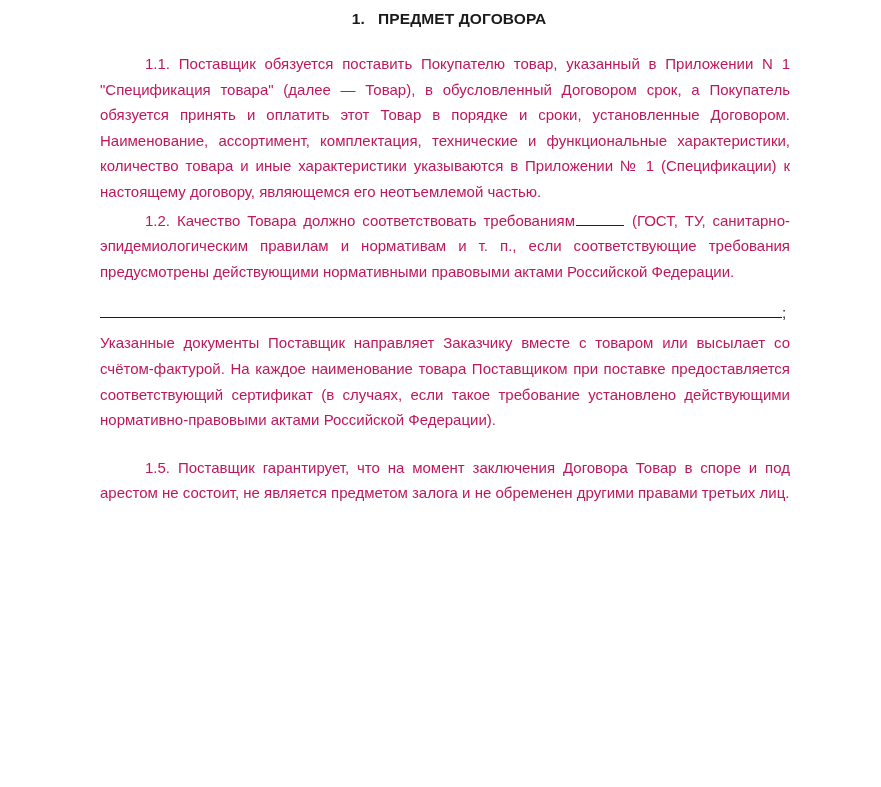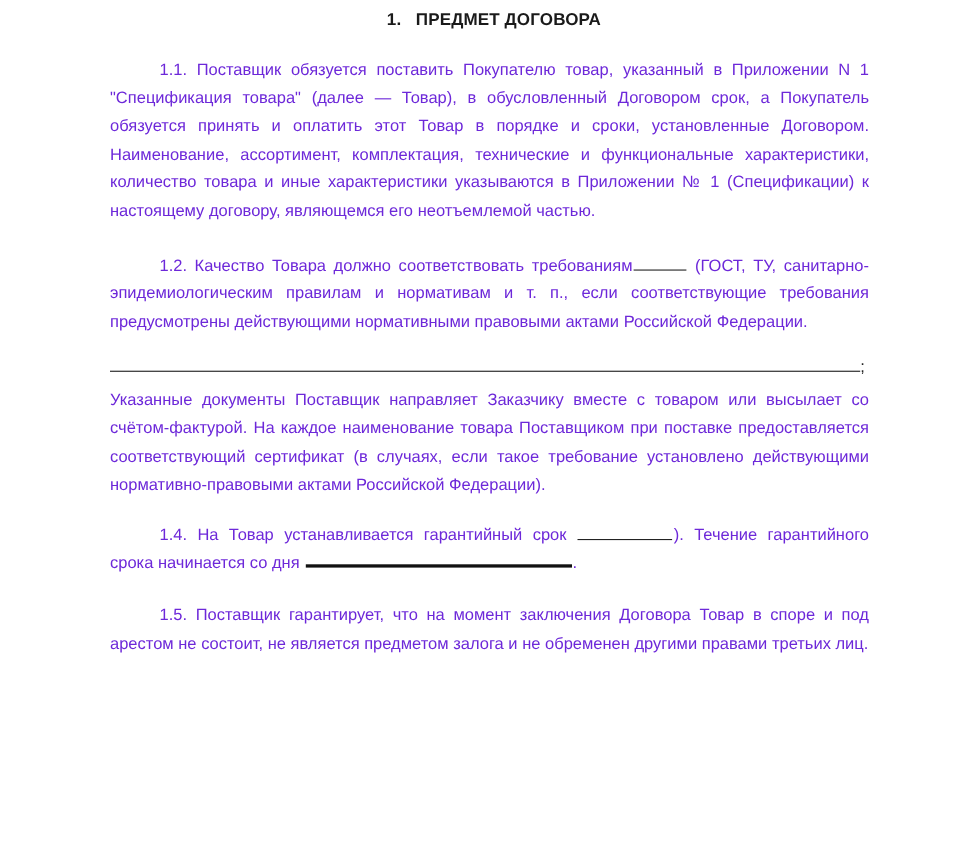--- a/index.html
+++ b/index.html
@@ -45,34 +45,34 @@
     line-height: 22px;
     white-space: pre;
   }
 
   .clause {
     font-size: 15px;
     line-height: 25.6px;
     text-align: justify;
     text-justify: inter-word;
     margin: 0;
-    color: #6d28d9;
+    color: #be185d;
     hyphens: none;
   }
 
   .clause.indent {
     text-indent: 45px;
   }
 
   .clause.no-indent {
     text-indent: 0;
   }
 
   .sp-11 { margin-top: 21px; }
-  .sp-12 { margin-top: 24px; }
+  .sp-12 { margin-top: 3px; }
   .sp-13 { margin-top: 21px; }
   .sp-caption { margin-top: 14px; }
   .sp-para { margin-top: 7px; }
   .sp-14 { margin-top: 20px; }
   .sp-15 { margin-top: 22px; }
   .sp-16 { margin-top: 22px; }
 
   
   .rule-row {
     margin-top: 19px;
@@ -132,19 +132,18 @@
     <p class="clause indent sp-11">1.1. Поставщик обязуется поставить Покупателю товар, указанный в Приложении N 1 "Спецификация товара" (далее — Товар), в обусловленный Договором срок, а Покупатель обязуется принять и оплатить этот Товар в порядке и сроки, установленные Договором. Наименование, ассортимент, комплектация, технические и функциональные характеристики, количество товара и иные характеристики указываются в Приложении № 1 (Спецификации) к настоящему договору, являющемся его неотъемлемой частью.</p>
 
     <p class="clause indent sp-12"><span>1.2. Качество Товара должно соответствовать требованиям</span><span class="blank blank-short"></span> <span>(ГОСТ, ТУ, санитарно-эпидемиологическим правилам и нормативам и т. п., если соответствующие требования предусмотрены действующими нормативными правовыми актами Российской Федерации.</span></p>
 
 
     <div class="rule-row"><span class="rule-line"></span><span class="rule-tail">;</span></div>
 
 
     <p class="clause no-indent sp-para">Указанные документы Поставщик направляет Заказчику вместе с товаром или высылает со счётом-фактурой. На каждое наименование товара Поставщиком при поставке предоставляется соответствующий сертификат (в случаях, если такое требование установлено действующими нормативно-правовыми актами Российской Федерации).</p>
 
-    <p class="clause indent sp-14"><span>1.4. На Товар устанавливается гарантийный срок</span> <span class="blank blank-med"></span><span>). Течение гарантийного срока начинается со дня</span> <span class="blank blank-bold"></span><span>.</span></p>
 
     <p class="clause indent sp-15">1.5. Поставщик гарантирует, что на момент заключения Договора Товар в споре и под арестом не состоит, не является предметом залога и не обременен другими правами третьих лиц.</p>
 
 
   </div>
 </div>
 
 </body></html>

